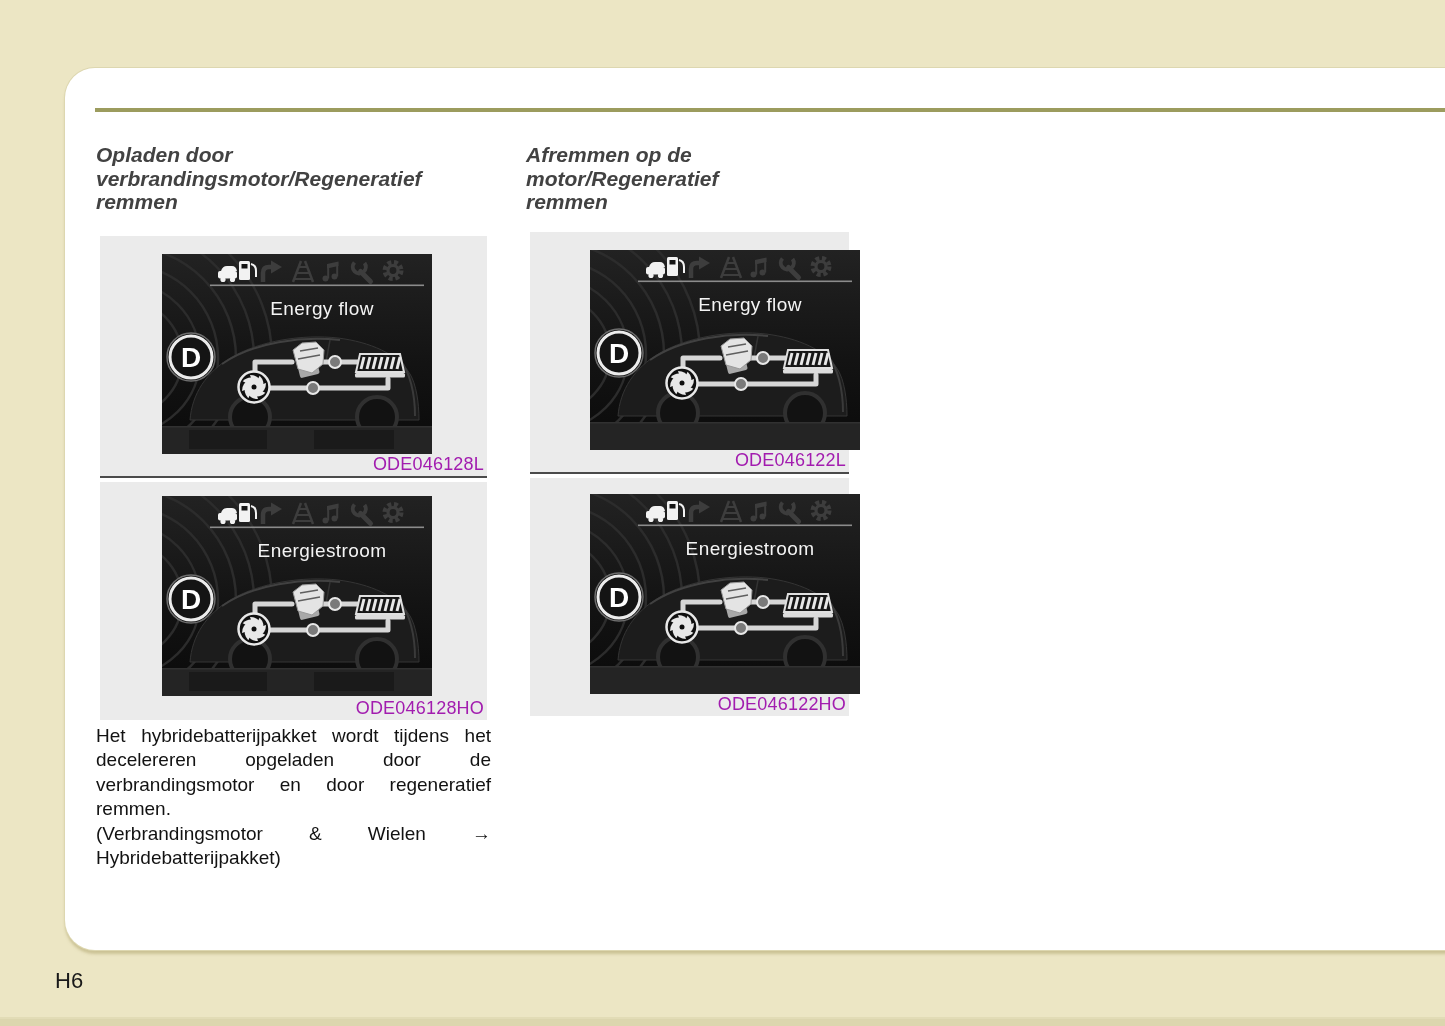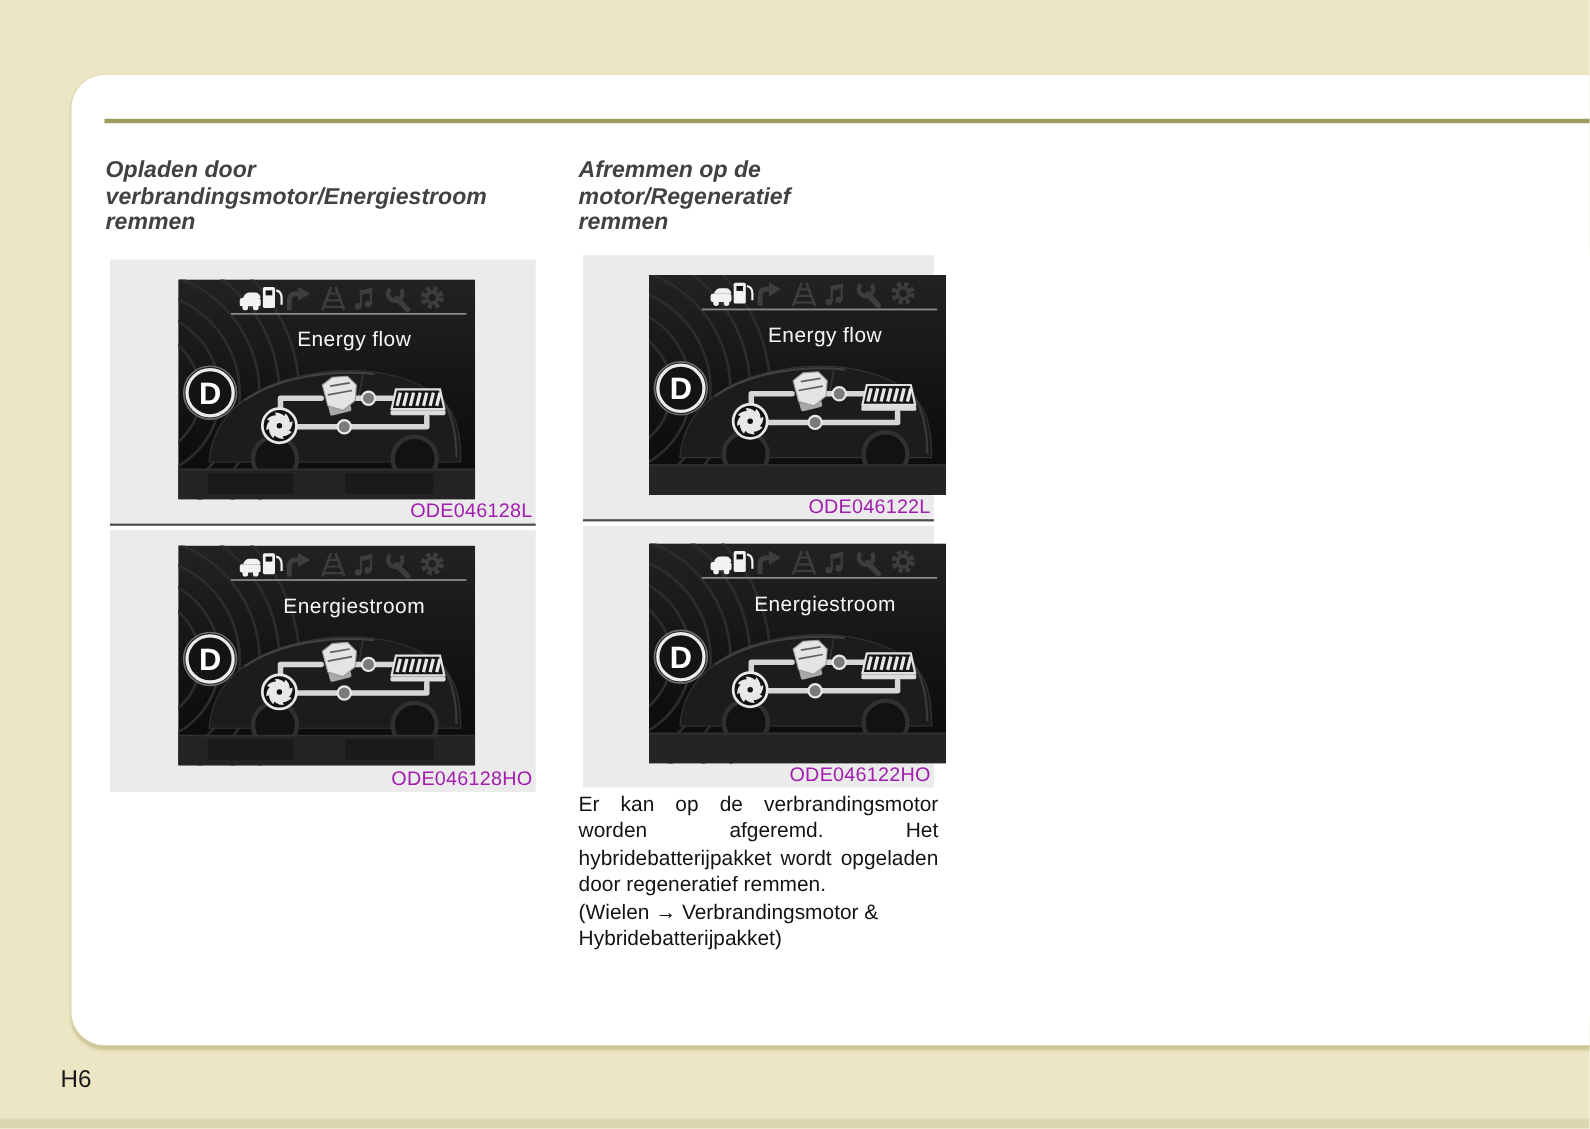--- a/index.html
+++ b/index.html
@@ -171,21 +171,21 @@
     </g>
   </defs>
 </svg>
 
 <div class="sheet">
   <div class="top-rule"></div>
 
   <div class="col col-left">
     <h2 class="heading">
       <div>Opladen door</div>
-      <div>verbrandingsmotor/Energiestroom</div>
+      <div>verbrandingsmotor/Regeneratief</div>
       <div>remmen</div>
     </h2>
 
     <figure class="panel f-l1">
       <svg class="screen" viewBox="0 0 270 200">
         <use href="#screen-base"></use>
         <use href="#screen-tiles"></use>
         <text class="scr-title" x="160" y="61">Energy flow</text>
         <text class="scr-gear" x="29" y="113">D</text>
       </svg>
@@ -195,20 +195,24 @@
     <figure class="panel f-l2">
       <svg class="screen" viewBox="0 0 270 200">
         <use href="#screen-base"></use>
         <use href="#screen-tiles"></use>
         <text class="scr-title" x="160" y="61">Energiestroom</text>
         <text class="scr-gear" x="29" y="113">D</text>
       </svg>
       <figcaption class="caption">ODE046128HO</figcaption>
     </figure>
 
+    <div class="body">
+      <p>Het hybridebatterijpakket wordt tijdens het decelereren opgeladen door de verbrandingsmotor en door regeneratief remmen.</p>
+      <p>(Verbrandingsmotor &amp; Wielen → Hybridebatterijpakket)</p>
+    </div>
   </div>
 
   <div class="col col-right">
     <h2 class="heading">
       <div>Afremmen op de motor/Regeneratief</div>
       <div>remmen</div>
     </h2>
 
     <figure class="panel f-r1">
       <svg class="screen" viewBox="0 0 270 200">
@@ -221,21 +225,17 @@
 
     <figure class="panel f-r2">
       <svg class="screen" viewBox="0 0 270 200">
         <use href="#screen-base"></use>
         <text class="scr-title" x="160" y="61">Energiestroom</text>
         <text class="scr-gear" x="29" y="113">D</text>
       </svg>
       <figcaption class="caption">ODE046122HO</figcaption>
     </figure>
 
-    <div class="body">
-      <p>Er kan op de verbrandingsmotor worden afgeremd. Het hybridebatterijpakket wordt opgeladen door regeneratief remmen.</p>
-      <p class="plain">(Wielen → Verbrandingsmotor &amp; Hybridebatterijpakket)</p>
-    </div>
   </div>
 </div>
 
 <div class="page-number">H6</div>
 <div class="bottom-edge"></div>
 
 </body></html>

